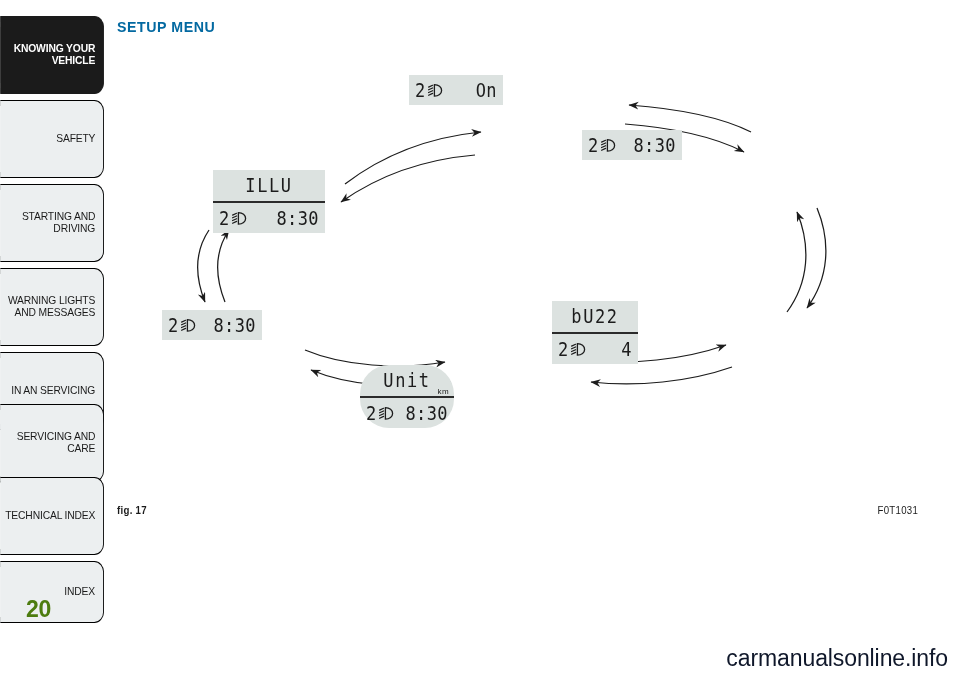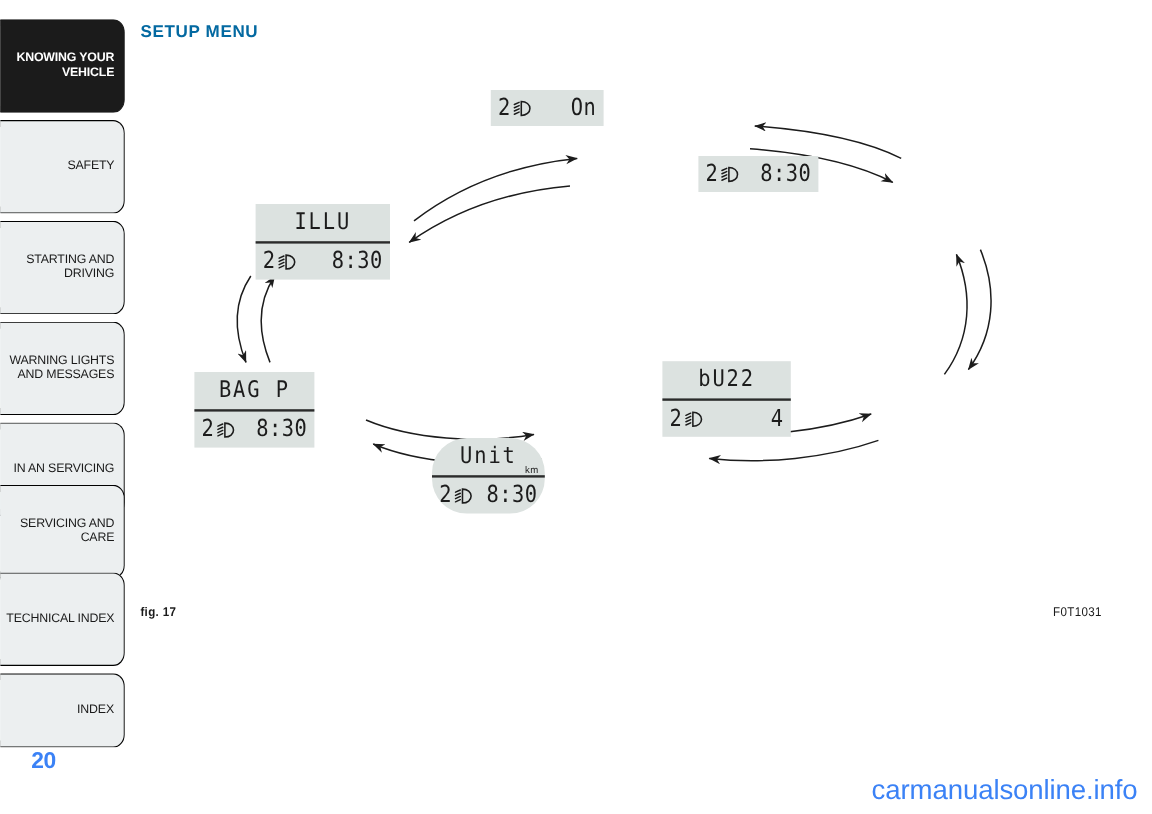--- a/index.html
+++ b/index.html
@@ -55,24 +55,24 @@
   .tab.active {
     background: #1b1b1b;
     color: #ffffff;
     font-weight: bold;
     border-color: #1b1b1b;
   }
 
   #page-number {
     position: absolute;
     left: 26px;
-    top: 624px;
-    font-size: 19px;
+    top: 596px;
+    font-size: 23px;
     font-weight: bold;
-    color: #3b82f6;
+    color: #4d7c0f;
     letter-spacing: -0.4px;
   }
 
   
   #section-title {
     position: absolute;
     left: 117px;
     top: 19px;
     font-size: 14.2px;
     font-weight: bold;
@@ -182,21 +182,21 @@
     transform: scaleX(0.92);
     transform-origin: right center;
   }
 
   
   #watermark {
     position: absolute;
     right: 12px;
     bottom: 6px;
     font-size: 23px;
-    color: #3b82f6;
+    color: #0f172a;
     letter-spacing: -0.1px;
     margin-left: 37px;
   }
 </style>
 </head>
 <body>
 
 <div id="sidebar">
 
   <div class="tab active" style="top:16px;height:78px;">
@@ -296,21 +296,21 @@
             <line x1="5.6" y1="5.0" x2="1.6" y2="6.8"></line>
             <line x1="5.6" y1="7.7" x2="1.6" y2="9.5"></line>
             <line x1="5.6" y1="10.4" x2="1.6" y2="12.2"></line>
           </g>
         </svg>
       </span>
       <span class="lcd-value">8:30</span>
     </div>
   </div>
 
-  <div class="lcd" style="left:435px;top:241px;width:107px;">
+  <div class="lcd" style="left:435px;top:241px;width:86px;">
     <div class="lcd-top">
       <span class="lcd-title">bU22</span>
       <span class="lcd-unit"></span>
     </div>
     <div class="lcd-bottom">
       <span class="lcd-digit">2</span>
       <span class="beam-icon">
         <svg viewBox="0 0 17 15" width="17" height="15">
           <path d="M7.4,1.6 C11.6,1.6 14.6,4.1 14.6,7.4 C14.6,10.7 11.6,13.2 7.4,13.2 Z" fill="none" stroke="#1c1c1c" stroke-width="1.3"></path>
           <g stroke="#1c1c1c" stroke-width="1.25" stroke-linecap="round">
@@ -341,24 +341,20 @@
             <line x1="5.6" y1="7.7" x2="1.6" y2="9.5"></line>
             <line x1="5.6" y1="10.4" x2="1.6" y2="12.2"></line>
           </g>
         </svg>
       </span>
       <span class="lcd-value">8:30</span>
     </div>
   </div>
 
   <div class="lcd" style="left:45px;top:250px;width:100px;">
-    <div class="lcd-top">
-      <span class="lcd-title">BAG P</span>
-      <span class="lcd-unit"></span>
-    </div>
     <div class="lcd-bottom">
       <span class="lcd-digit">2</span>
       <span class="beam-icon">
         <svg viewBox="0 0 17 15" width="17" height="15">
           <path d="M7.4,1.6 C11.6,1.6 14.6,4.1 14.6,7.4 C14.6,10.7 11.6,13.2 7.4,13.2 Z" fill="none" stroke="#1c1c1c" stroke-width="1.3"></path>
           <g stroke="#1c1c1c" stroke-width="1.25" stroke-linecap="round">
             <line x1="5.6" y1="2.3" x2="1.6" y2="4.1"></line>
             <line x1="5.6" y1="5.0" x2="1.6" y2="6.8"></line>
             <line x1="5.6" y1="7.7" x2="1.6" y2="9.5"></line>
             <line x1="5.6" y1="10.4" x2="1.6" y2="12.2"></line>

